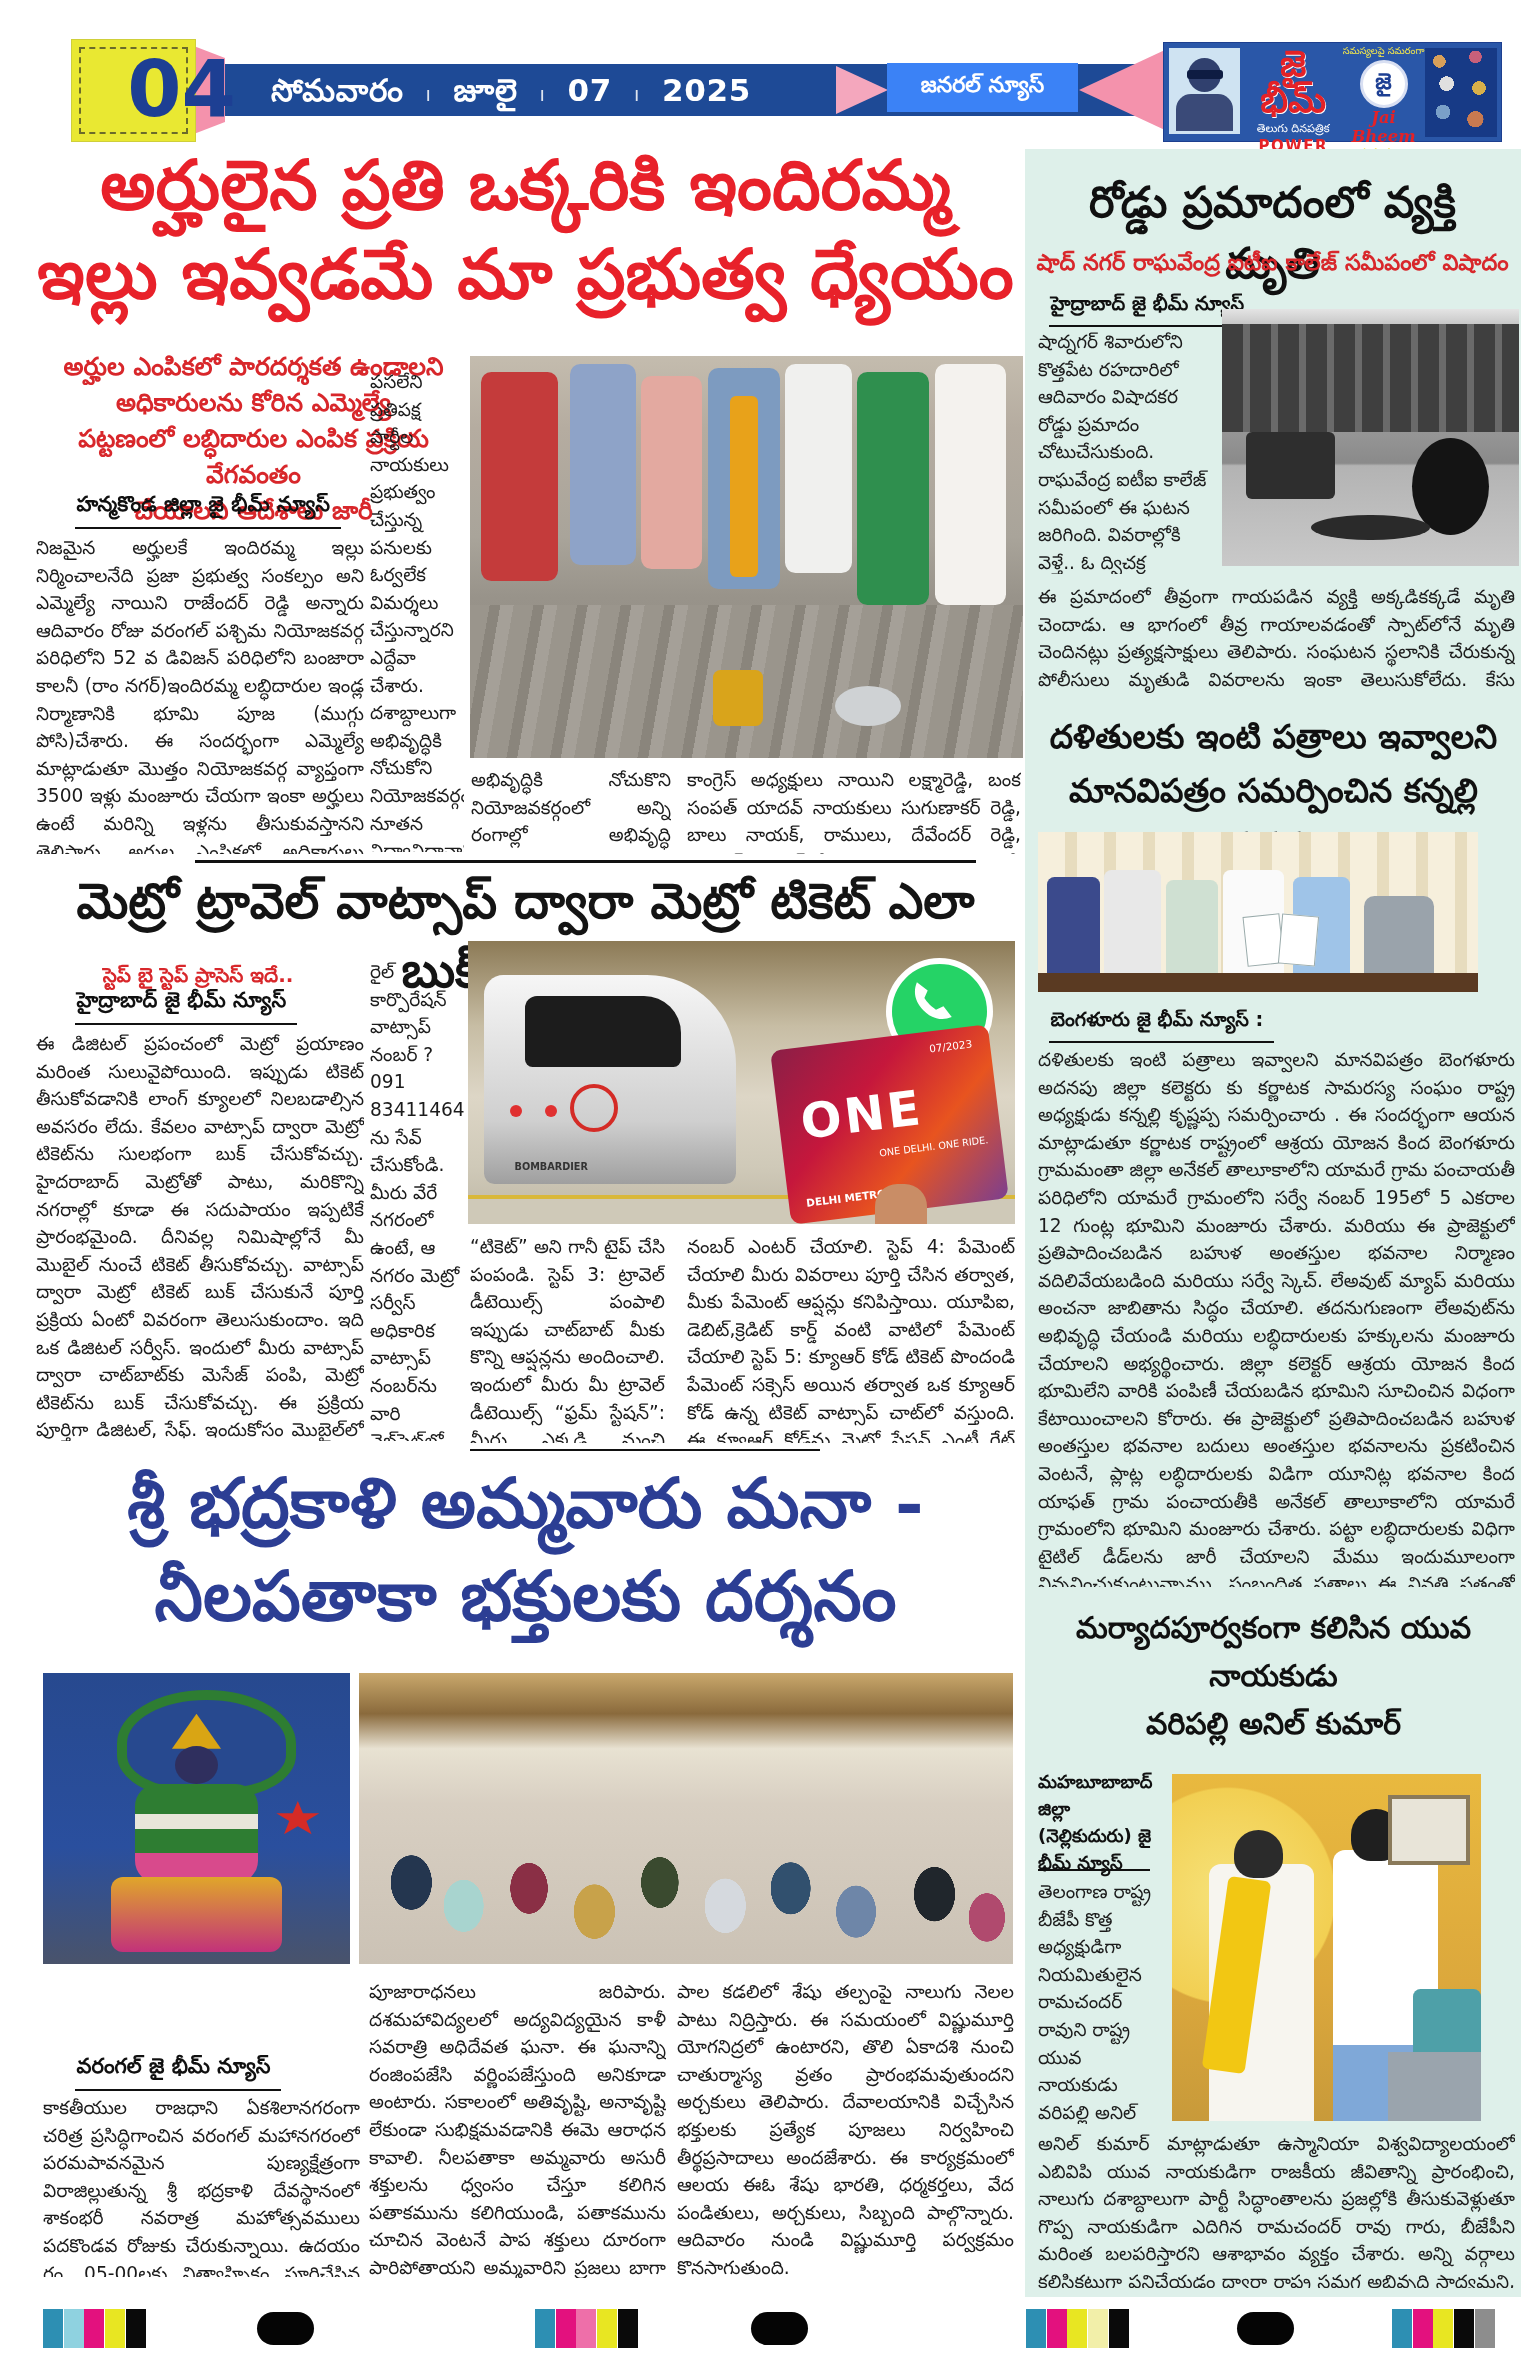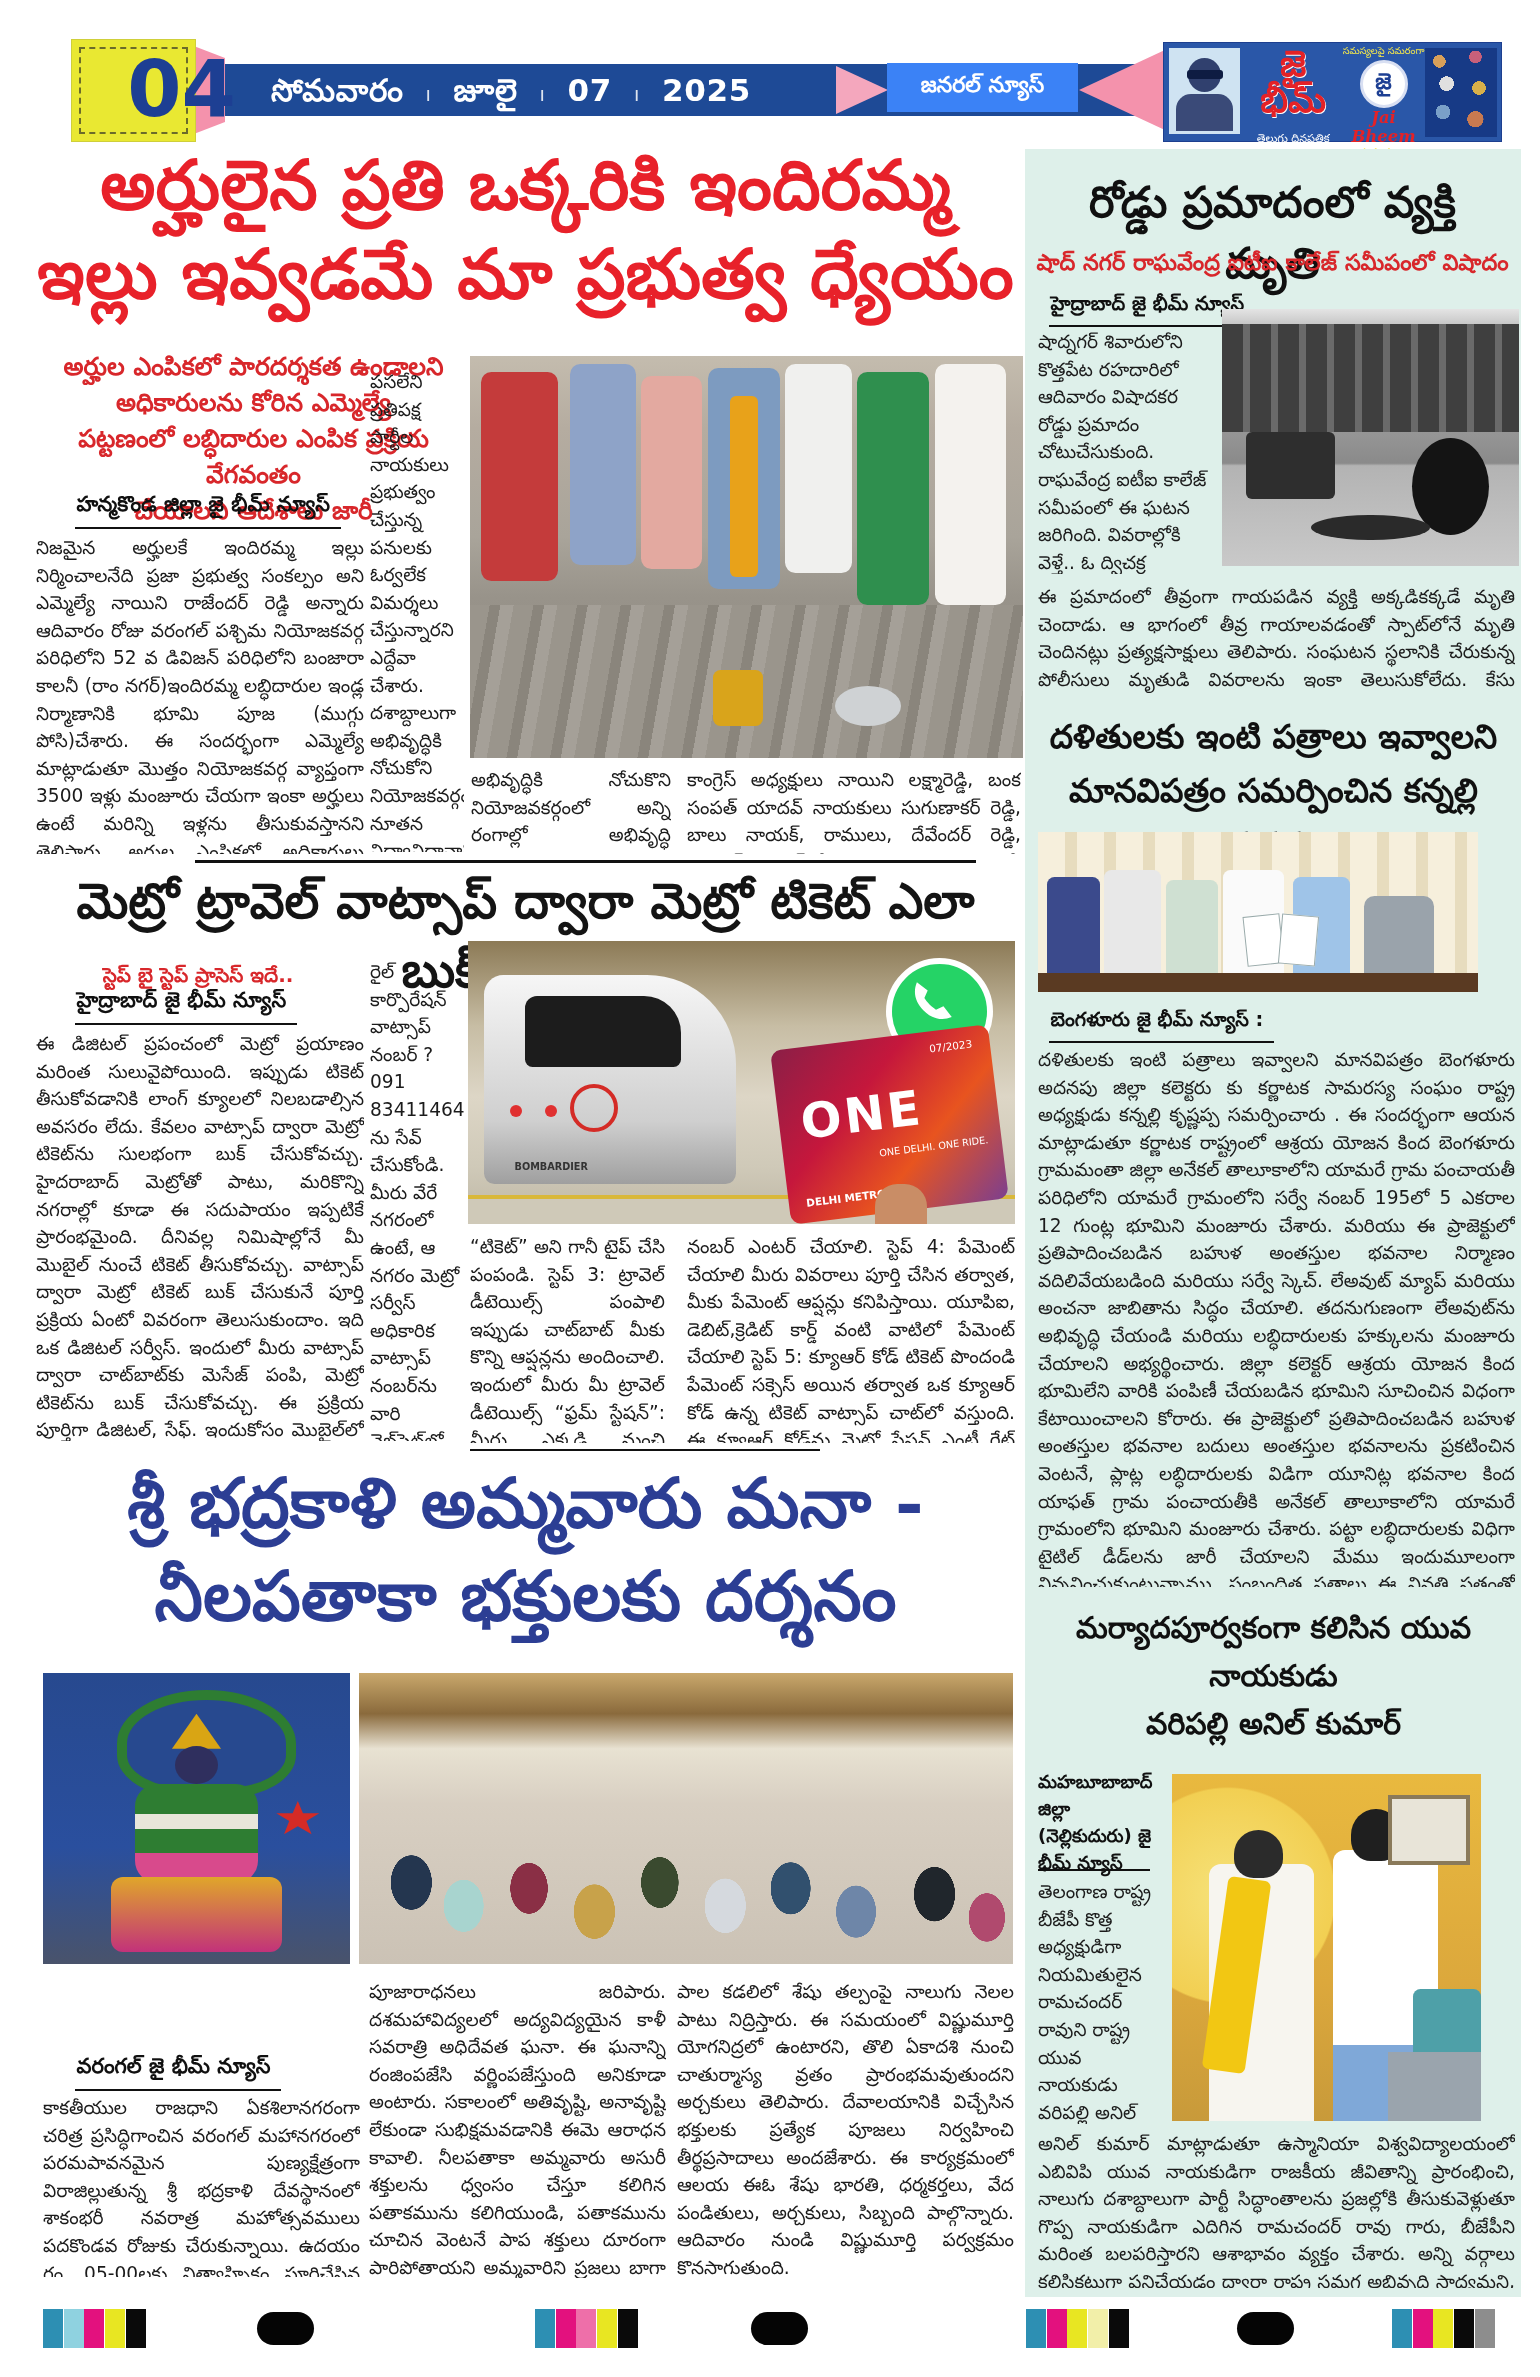--- a/index.html
+++ b/index.html
@@ -23,21 +23,21 @@
   .pinktri{background:#f4a7bd;clip-path:polygon(0 0,100% 50%,0 100%);}
   .pinkarrow{background:#f492ac;clip-path:polygon(100% 0,100% 100%,0 50%);}
   .badge{background:#3b82f6;color:#fff;font-weight:bold;font-size:22px;
          display:flex;align-items:center;justify-content:center;}
   .masthead{background:#2a57a8;border:1.5px solid #1d3f8f;display:flex;}
   .mh-portrait{position:relative;width:71px;height:86px;background:#cfe3f2;margin:4.5px;}
   .mh-head{position:absolute;left:19.4px;top:10.4px;width:33px;height:34px;border-radius:50%;background:#30406e;}
   .mh-glass{position:absolute;left:18px;top:22.4px;width:36px;height:9px;background:#0e1c42;border-radius:3px;}
   .mh-body{position:absolute;left:7.5px;top:46px;width:57px;height:37px;border-radius:15px 15px 0 0;background:#3a4a78;}
   .mh-title{color:#e42227;font-size:36px;font-weight:800;line-height:1;text-shadow:0.7px 0.7px 0 #fff;}
-  .mh-sub{color:#ffffff;font-size:11.2px;margin-top:14px;}
+  .mh-sub{color:#ffffff;font-size:11.2px;margin-top:4px;}
   .mh-power{color:#e42227;font-size:15px;font-weight:800;letter-spacing:1.5px;text-shadow:0.7px 0.7px 0 #fff;}
   .mh-note{color:#f6e84a;font-size:9.7px;}
   .mh-logo{width:42px;height:42px;border-radius:50%;background:#ffffff;border:3px solid #d8dff2;
            color:#1d3f93;font-size:22.4px;font-weight:800;display:flex;align-items:center;justify-content:center;}
   .mh-jai{color:#e42227;font-size:16.4px;font-weight:800;font-family:"DejaVu Serif",serif;font-style:italic;}
   .mh-collage{width:72px;background:#173a86;position:relative;margin:4.5px 4.5px 4.5px 0;
       background-image:radial-gradient(10.4px 10.4px at 20% 15%,#d8a05a 60%,transparent 61%),
       radial-gradient(10.4px 10.4px at 70% 10%,#c8607a 60%,transparent 61%),
       radial-gradient(12px 12px at 30% 40%,#e0e0e0 60%,transparent 61%),
       radial-gradient(11.2px 11.2px at 75% 45%,#d8b04a 60%,transparent 61%),

